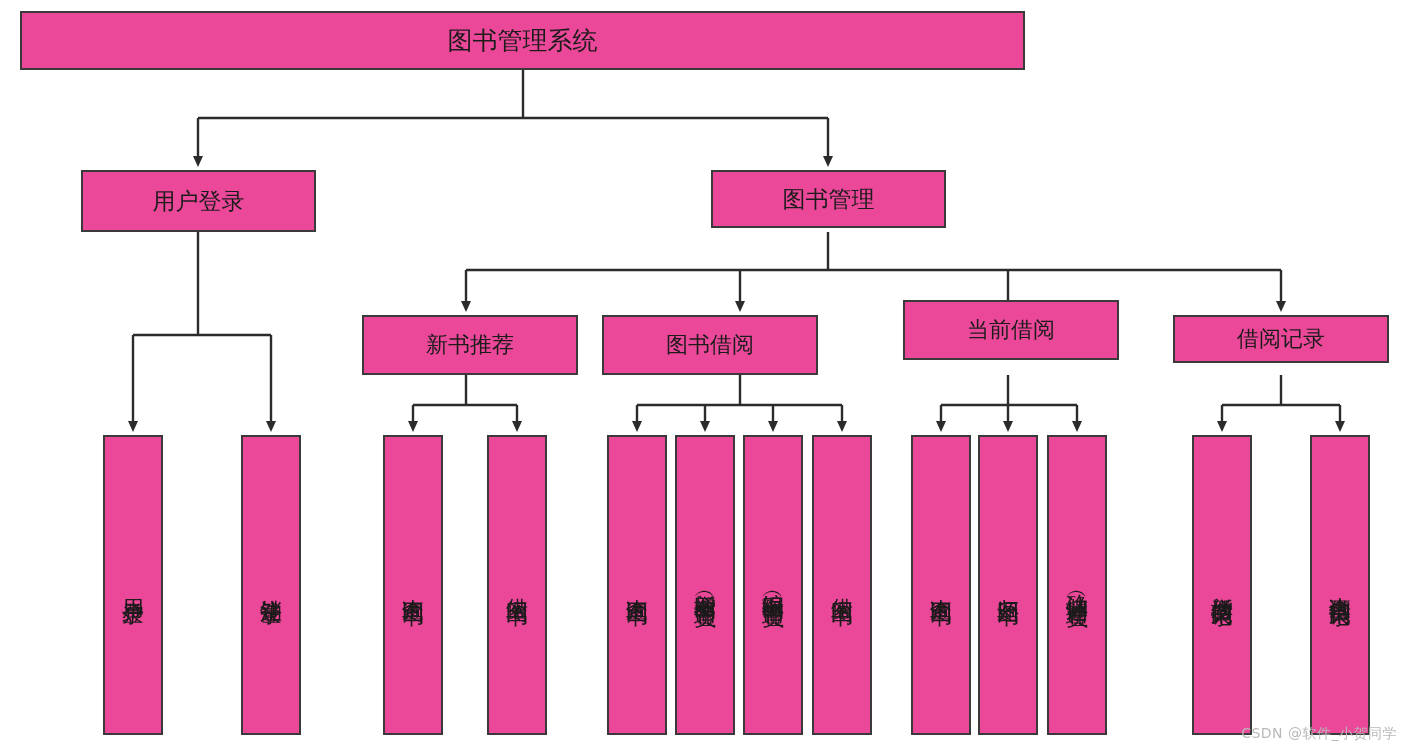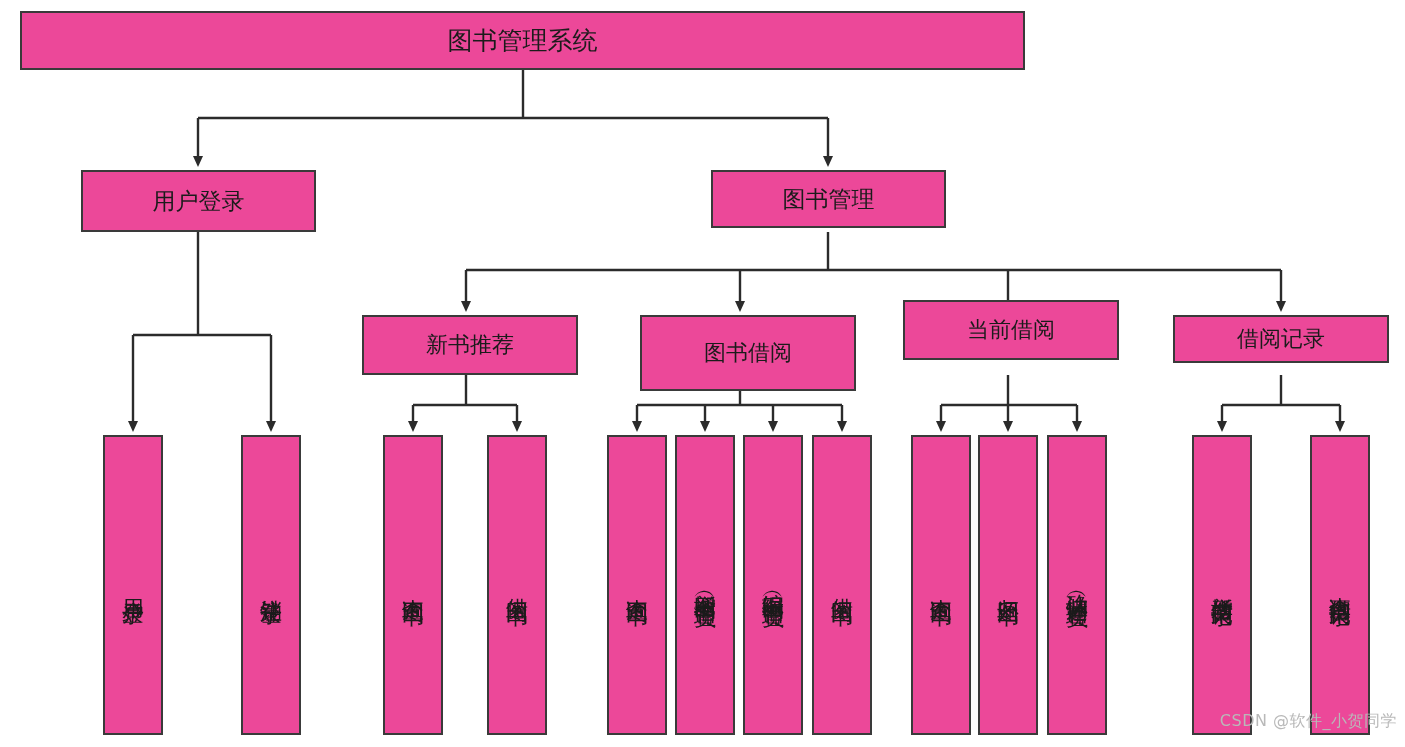--- a/index.html
+++ b/index.html
@@ -54,22 +54,22 @@
     text-orientation: upright;
     white-space: nowrap;
   }
   .label {
     display: block;
     white-space: nowrap;
   }
   #watermark {
     position: absolute;
     right: 8px;
-    bottom: 15px;
-    font-size: 16px;
+    bottom: 4px;
+    font-size: 14px;
     color: #b9b9b9;
     white-space: nowrap;
     letter-spacing: 0.5px;
   }
 </style>
 </head>
 <body>
 
 <div id="canvas">
 
@@ -130,21 +130,21 @@
   <div class="node level2" style="left:81px; top:170px; width:235px; height:62px;">
     <span class="label">用户登录</span>
   </div>
   <div class="node level2" style="left:711px; top:170px; width:235px; height:58px;">
     <span class="label">图书管理</span>
   </div>
 
   <div class="node level3" style="left:362px; top:315px; width:216px; height:60px;">
     <span class="label">新书推荐</span>
   </div>
-  <div class="node level3" style="left:640px; top:315px; width:216px; height:76px;">
+  <div class="node level3" style="left:602px; top:315px; width:216px; height:60px;">
     <span class="label">图书借阅</span>
   </div>
   <div class="node level3" style="left:903px; top:300px; width:216px; height:60px;">
     <span class="label">当前借阅</span>
   </div>
   <div class="node level3" style="left:1173px; top:315px; width:216px; height:48px;">
     <span class="label">借阅记录</span>
   </div>
 
   <div class="node leaf" style="left:103px; top:435px; width:60px; height:300px;">

